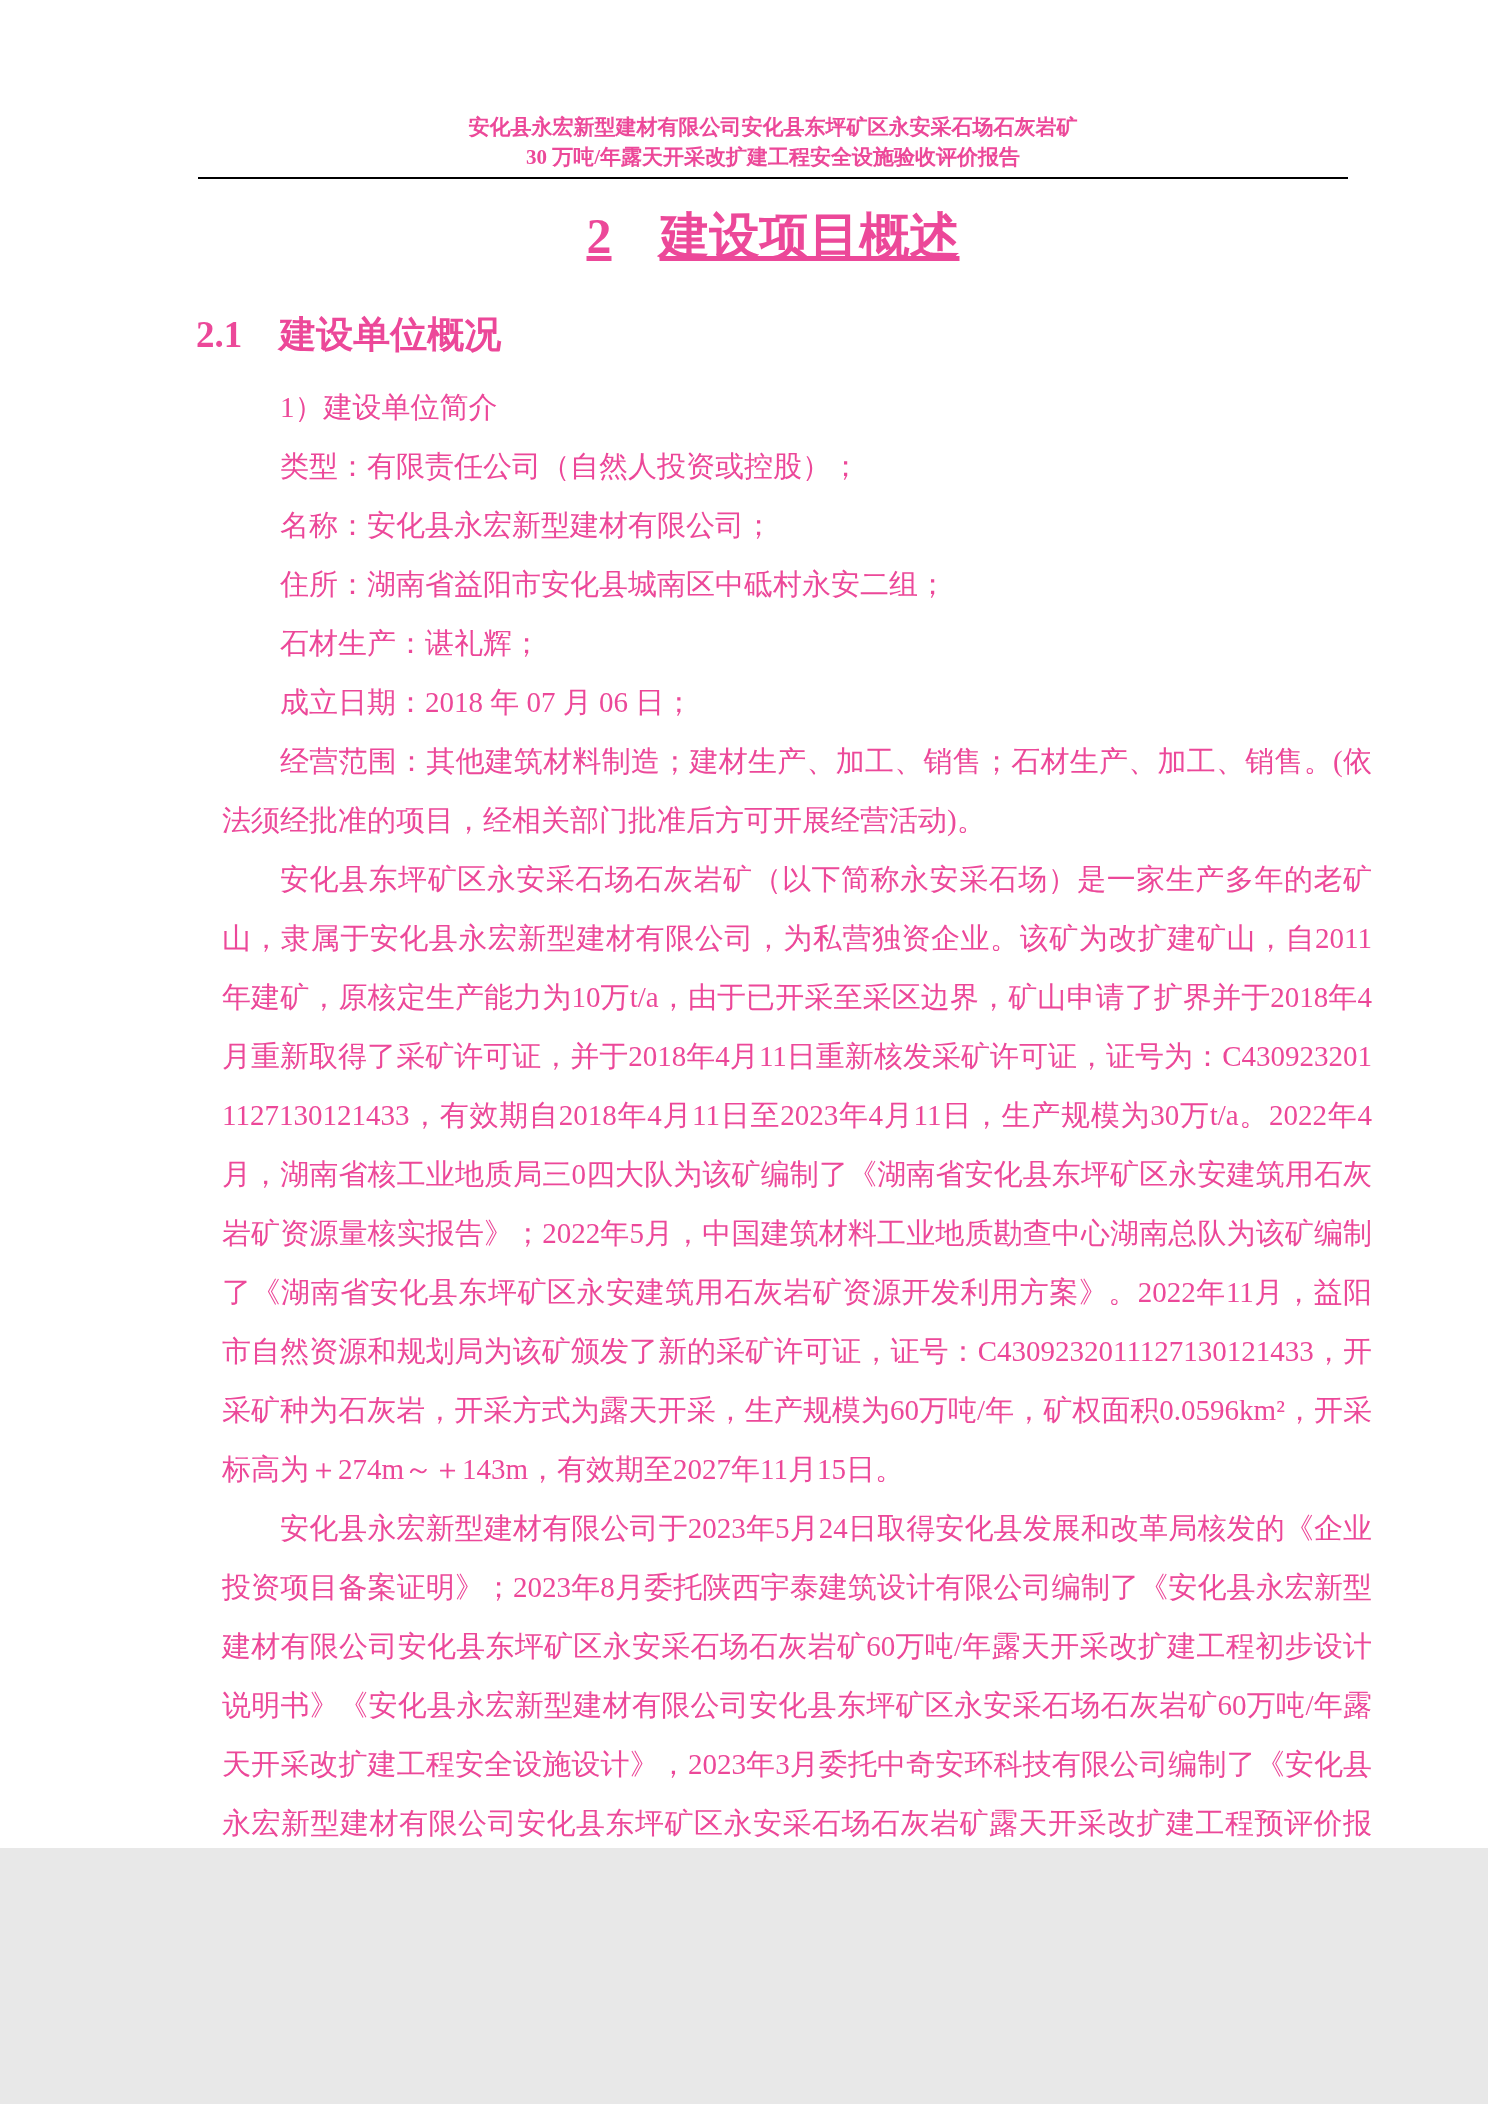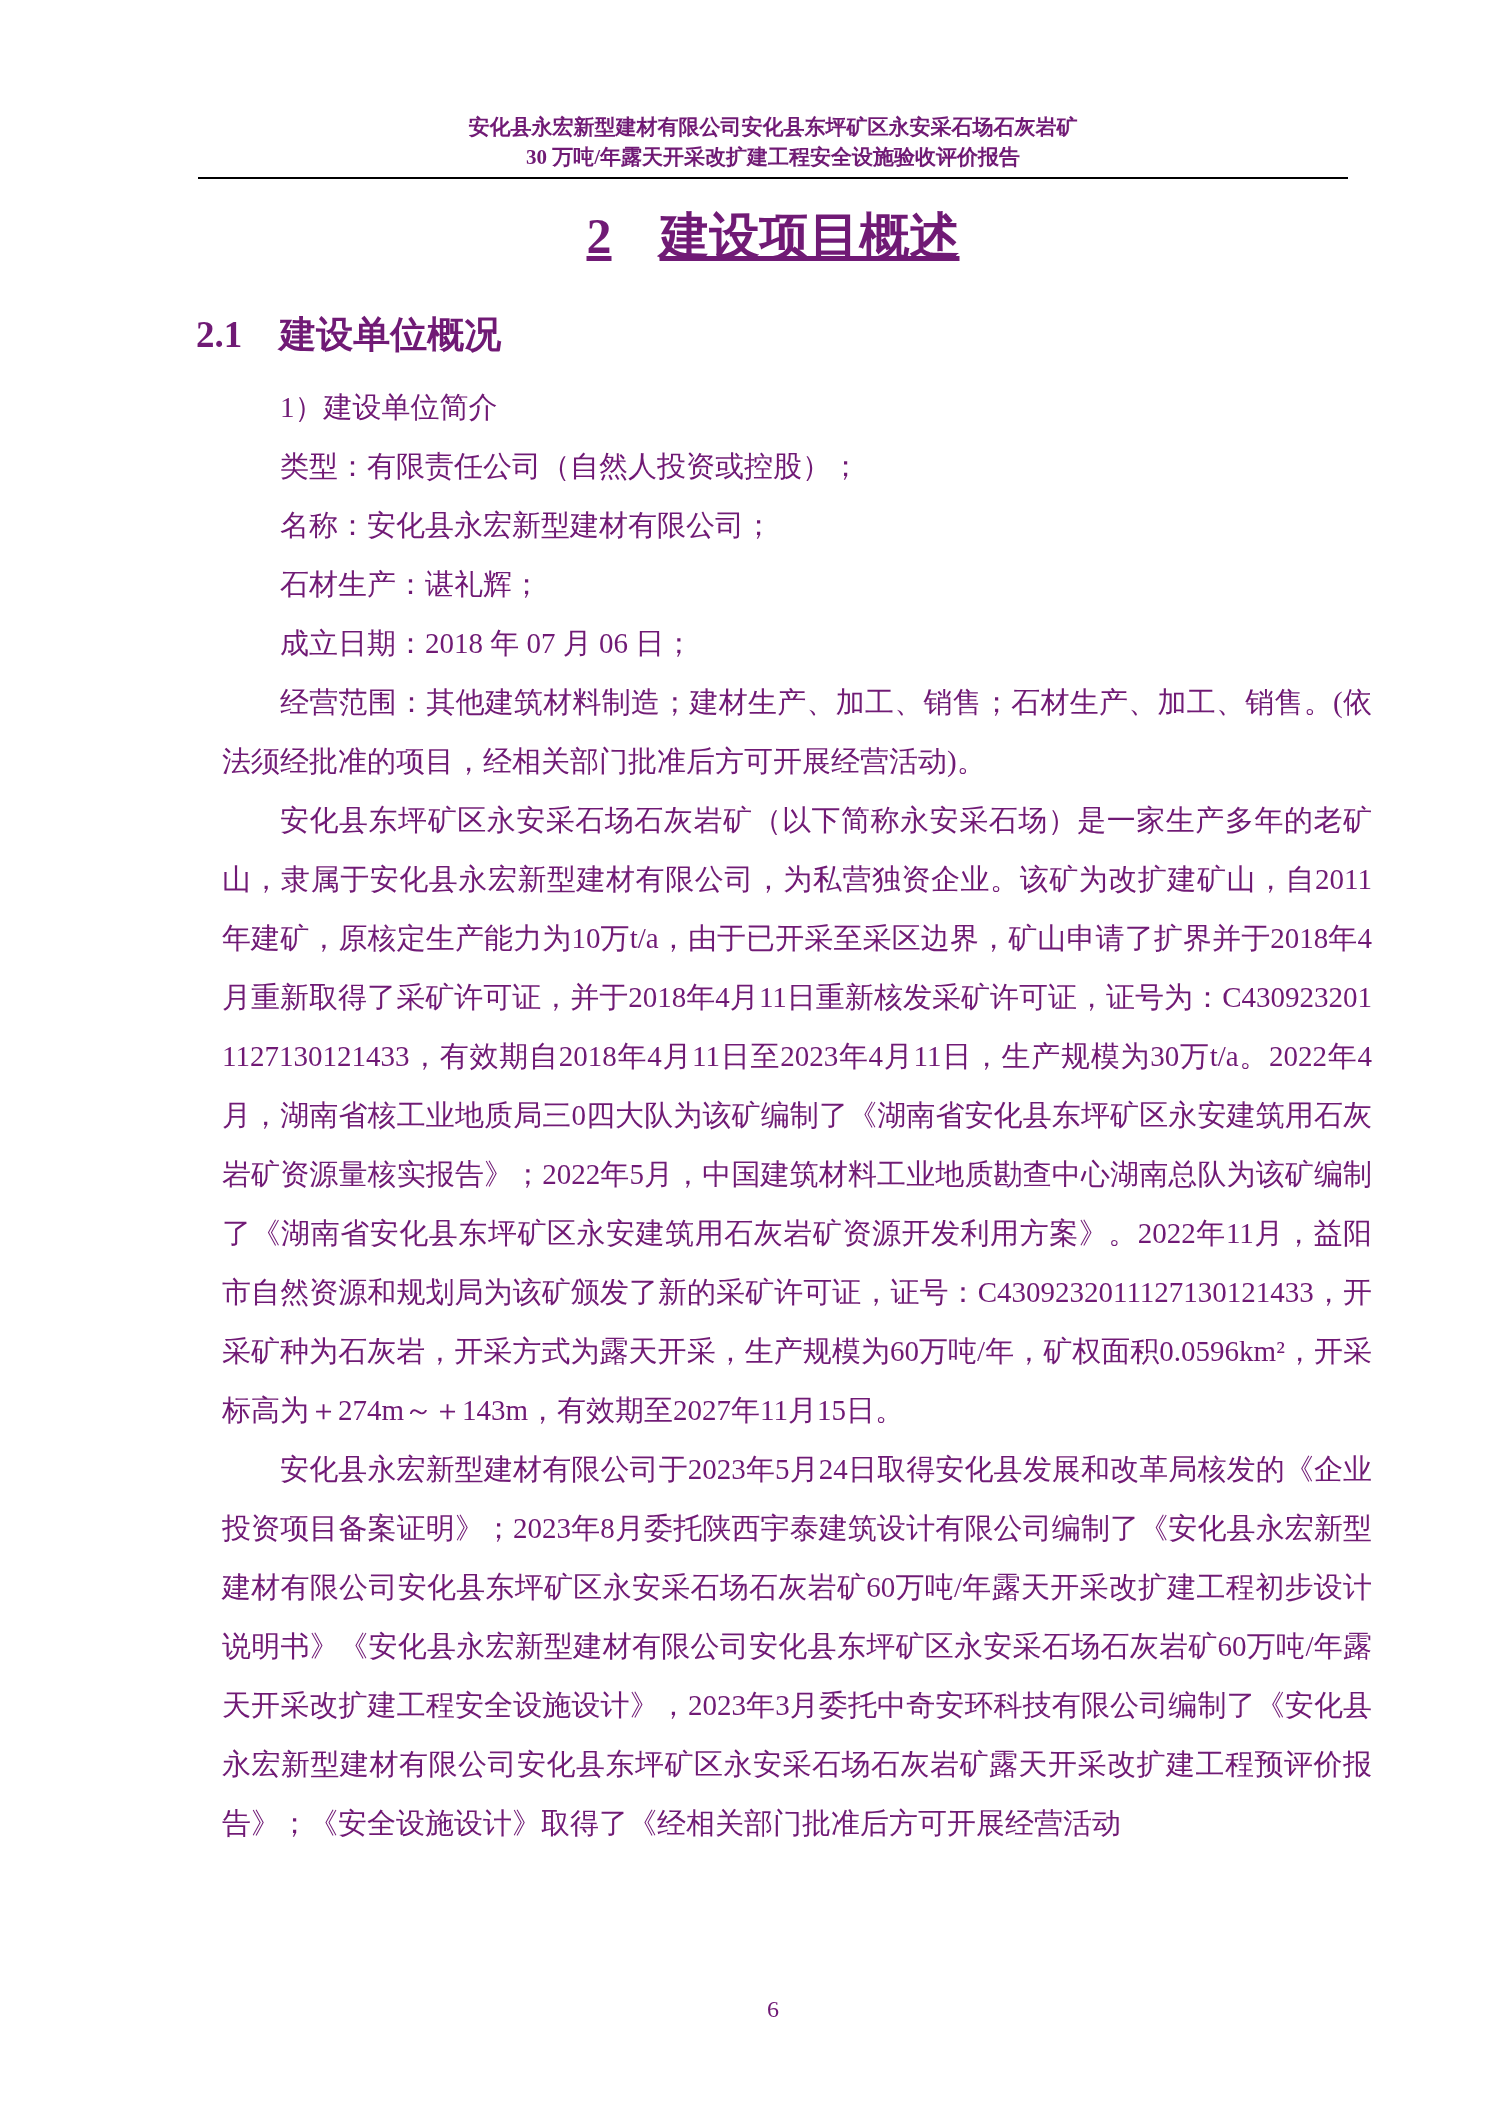--- a/index.html
+++ b/index.html
@@ -4,23 +4,23 @@
 <style>
   * { margin: 0; padding: 0; box-sizing: border-box; }
   html, body { background: #e8e8e8; }
   body {
     width: 1488px;
     font-family: "Liberation Serif", "DejaVu Serif", serif;
   }
   .page {
     position: relative;
     width: 1488px;
-    height: 2104px;
+    height: 1848px;
     background: #ffffff;
-    color: #701a75;
+    color: #ec4899;
     overflow: hidden;
   }
   .header {
     position: absolute;
     left: 198px;
     top: 112px;
     width: 1150px;
     text-align: center;
     font-size: 21px;
     font-weight: bold;
@@ -90,20 +90,21 @@
   </div>
 
   <div class="section-title">
     <span class="section-num">2.1</span><span>建设单位概况</span>
   </div>
 
   <div class="body-text">
     <p>1）建设单位简介</p>
     <p>类型：有限责任公司（自然人投资或控股）；</p>
     <p>名称：安化县永宏新型建材有限公司；</p>
+    <p>住所：湖南省益阳市安化县城南区中砥村永安二组；</p>
     <p>石材生产：谌礼辉；</p>
     <p>成立日期：2018 年 07 月 06 日；</p>
     <p>经营范围：其他建筑材料制造；建材生产、加工、销售；石材生产、加工、销售。(依法须经批准的项目，经相关部门批准后方可开展经营活动)。</p>
     <p>安化县东坪矿区永安采石场石灰岩矿（以下简称永安采石场）是一家生产多年的老矿山，隶属于安化县永宏新型建材有限公司，为私营独资企业。该矿为改扩建矿山，自2011年建矿，原核定生产能力为10万t/a，由于已开采至采区边界，矿山申请了扩界并于2018年4月重新取得了采矿许可证，并于2018年4月11日重新核发采矿许可证，证号为：C4309232011127130121433，有效期自2018年4月11日至2023年4月11日，生产规模为30万t/a。2022年4月，湖南省核工业地质局三0四大队为该矿编制了《湖南省安化县东坪矿区永安建筑用石灰岩矿资源量核实报告》；2022年5月，中国建筑材料工业地质勘查中心湖南总队为该矿编制了《湖南省安化县东坪矿区永安建筑用石灰岩矿资源开发利用方案》。2022年11月，益阳市自然资源和规划局为该矿颁发了新的采矿许可证，证号：C4309232011127130121433，开采矿种为石灰岩，开采方式为露天开采，生产规模为60万吨/年，矿权面积0.0596km²，开采标高为＋274m～＋143m，有效期至2027年11月15日。</p>
     <p>安化县永宏新型建材有限公司于2023年5月24日取得安化县发展和改革局核发的《企业投资项目备案证明》；2023年8月委托陕西宇泰建筑设计有限公司编制了《安化县永宏新型建材有限公司安化县东坪矿区永安采石场石灰岩矿60万吨/年露天开采改扩建工程初步设计说明书》《安化县永宏新型建材有限公司安化县东坪矿区永安采石场石灰岩矿60万吨/年露天开采改扩建工程安全设施设计》，2023年3月委托中奇安环科技有限公司编制了《安化县永宏新型建材有限公司安化县东坪矿区永安采石场石灰岩矿露天开采改扩建工程预评价报告》；《安全设施设计》取得了《经相关部门批准后方可开展经营活动</p>
   </div>
 
   <div class="footer">
     <span>6</span>
   </div>

